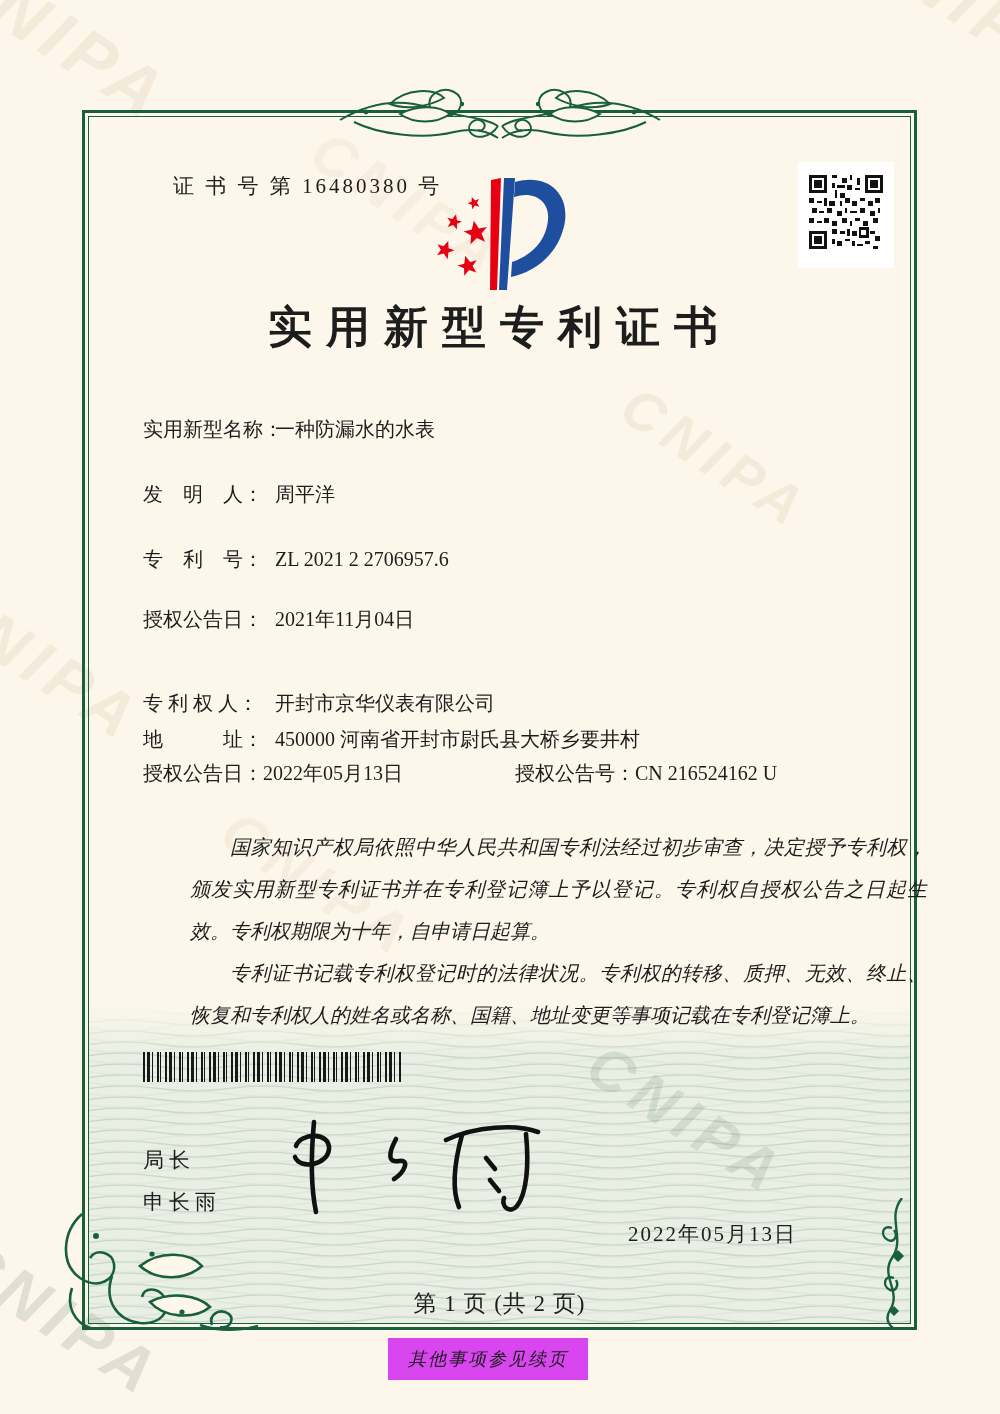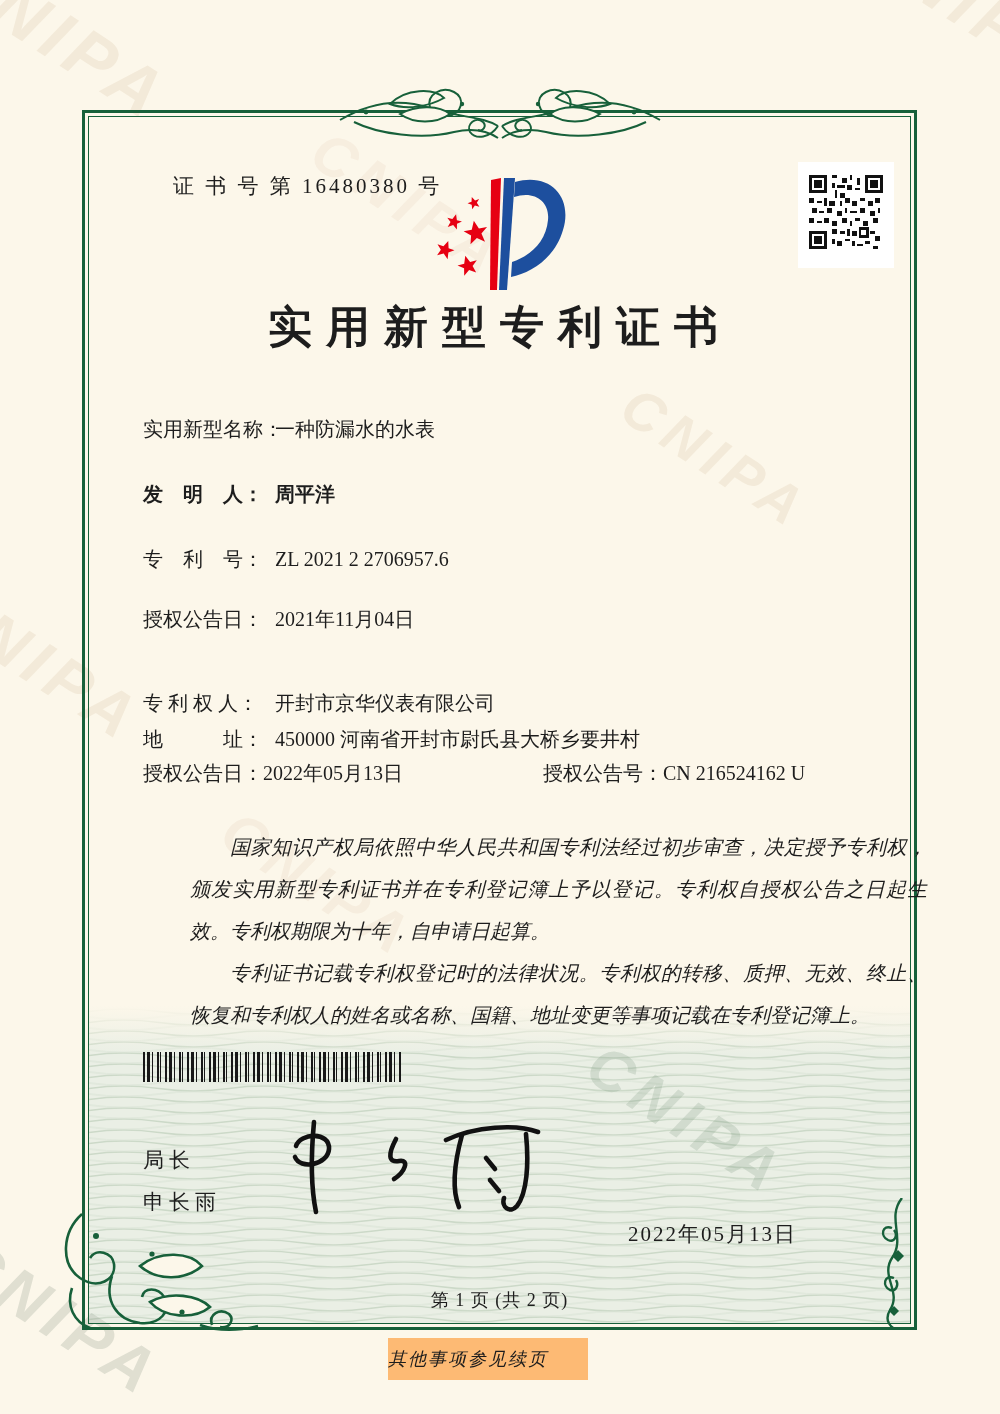--- a/index.html
+++ b/index.html
@@ -29,45 +29,45 @@
   .logo { position:absolute; left:430px; top:170px; }
 
   .qr-box { position:absolute; left:798px; top:162px; width:96px; height:106px; background:#fff; }
   .qr-box svg { position:absolute; left:11px; top:13px; }
 
   .title { position:absolute; left:0; top:298px; width:1000px; text-align:center;
            font-size:44px; font-weight:700; letter-spacing:14px; }
 
   .field-row { position:absolute; left:143px; font-size:20px; white-space:nowrap; }
   .flabel { display:inline-block; width:132px; }
-  .grant-right { position:absolute; left:372px; top:0;margin-left:28px; }
+  .grant-right { position:absolute; left:372px; top:0; }
 
   .paras { position:absolute; left:143px; top:826px; width:737px;
            font-size:20px; line-height:42px; text-align:justify; font-style:italic;margin-left:47px; }
   .paras p { text-indent:2em; }
 
   .barcode { position:absolute; left:143px; top:1052px; width:258px; height:30px;
              background:repeating-linear-gradient(90deg,
                #181818 0 2px, transparent 2px 4px,
                #181818 4px 7px, transparent 7px 9px,
                #181818 9px 10px, transparent 10px 14px,
                #181818 14px 16px, transparent 16px 17px,
                #181818 17px 18px, transparent 18px 22px); }
 
   .signer { position:absolute; left:143px; font-family:"Liberation Sans", sans-serif;
             font-size:21px; letter-spacing:5px; }
   .signature { position:absolute; left:278px; top:1106px; }
 
   .issue-date { position:absolute; left:628px; top:1220px; font-size:21px; letter-spacing:2px; }
 
   .page-info { position:absolute; left:82px; top:1288px; width:835px; text-align:center;
-               font-size:18px; letter-spacing:1px; }
+               font-size:23px; letter-spacing:1px; }
 
   .note-box { position:absolute; left:388px; top:1338px; width:200px; height:42px;
-              background:#fdba74; text-align:left; line-height:42px; font-size:18px;
+              background:#d946ef; text-align:center; line-height:42px; font-size:18px;
               font-style:italic; letter-spacing:2px; z-index:5; }
 </style>
 </head>
 <body>
 
 <div class="wm" style="left:-70px;top:0;font-size:70px;">CNIPA</div>
 <div class="wm" style="left:845px;top:-30px;font-size:66px;">CNIPA</div>
 <div class="wm" style="left:300px;top:175px;font-size:58px;color:rgba(210,172,150,0.12);">CNIPA</div>
 <div class="wm" style="left:610px;top:430px;font-size:56px;">CNIPA</div>
 <div class="wm" style="left:-80px;top:630px;font-size:64px;">CNIPA</div>
@@ -218,21 +218,21 @@
         <rect x="25" y="28" width="2" height="1"></rect>
       </g>
     </svg>
   </div>
 
   <div class="title">实用新型专利证书</div>
 
   <div class="field-row" style="top:416px;">
     <span class="flabel">实用新型名称：</span><span class="fvalue">一种防漏水的水表</span>
   </div>
-  <div class="field-row" style="top:481px;font-weight:bold;">
+  <div class="field-row" style="top:481px;">
     <span class="flabel">发　明　人：</span><span class="fvalue">周平洋</span>
   </div>
   <div class="field-row" style="top:546px;">
     <span class="flabel">专　利　号：</span><span class="fvalue">ZL 2021 2 2706957.6</span>
   </div>
   <div class="field-row" style="top:606px;">
     <span class="flabel">授权公告日：</span><span class="fvalue">2021年11月04日</span>
   </div>
   <div class="field-row" style="top:666px;margin-top:24px;">
     <span class="flabel">专 利 权 人：</span><span class="fvalue">开封市京华仪表有限公司</span>

